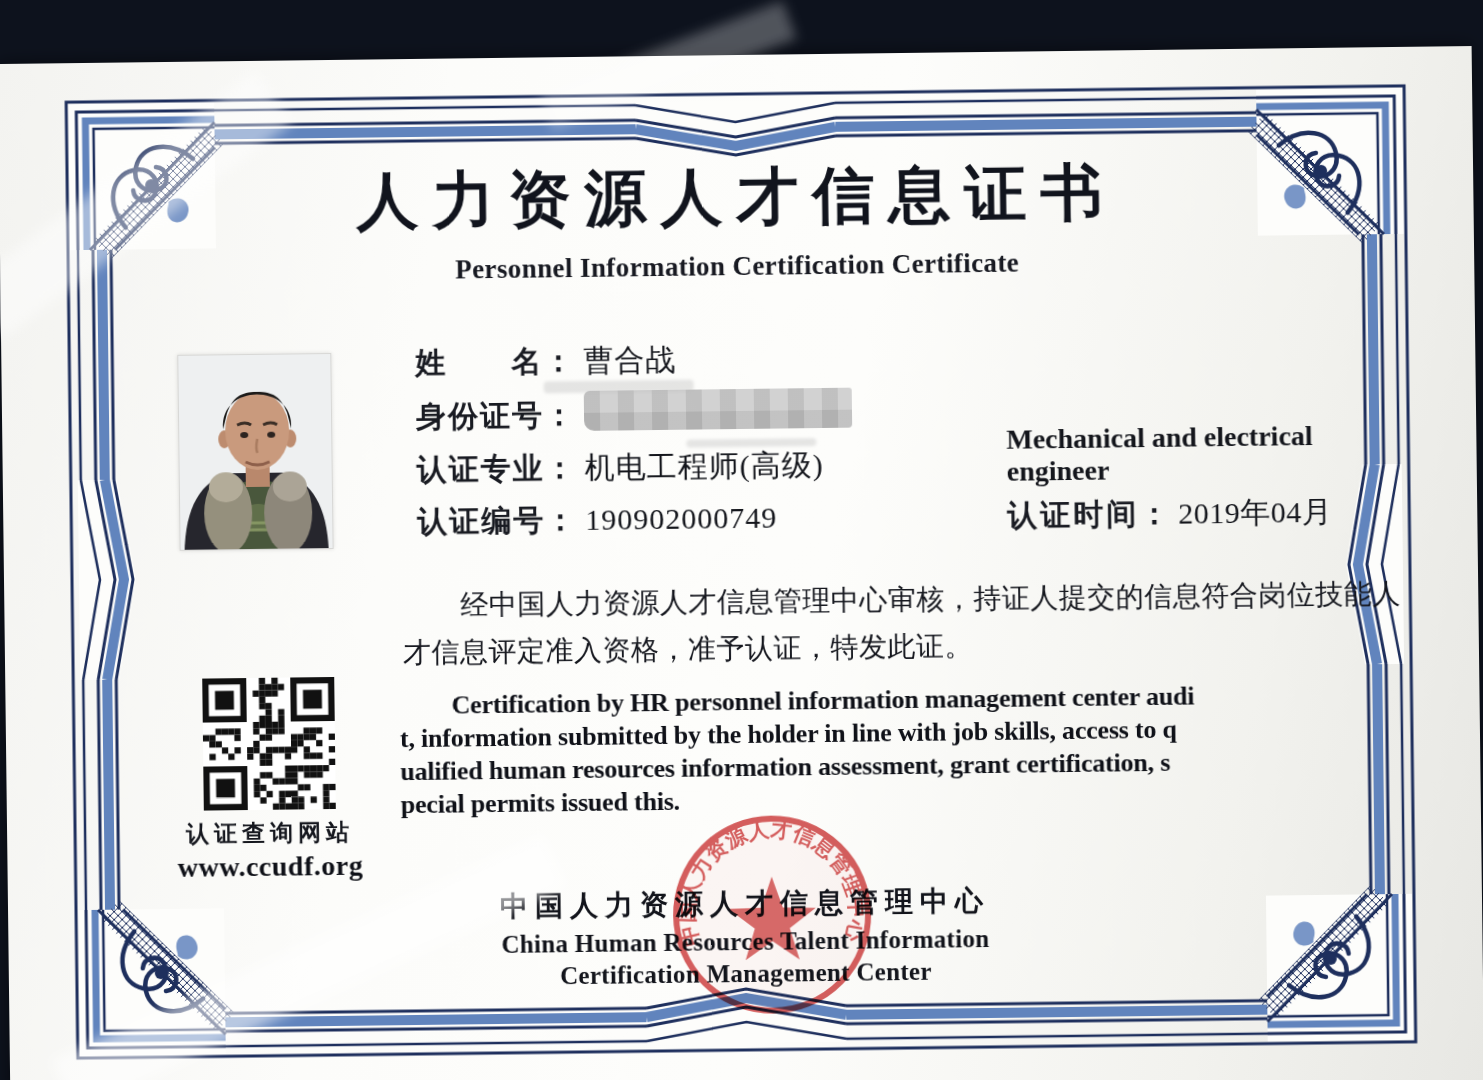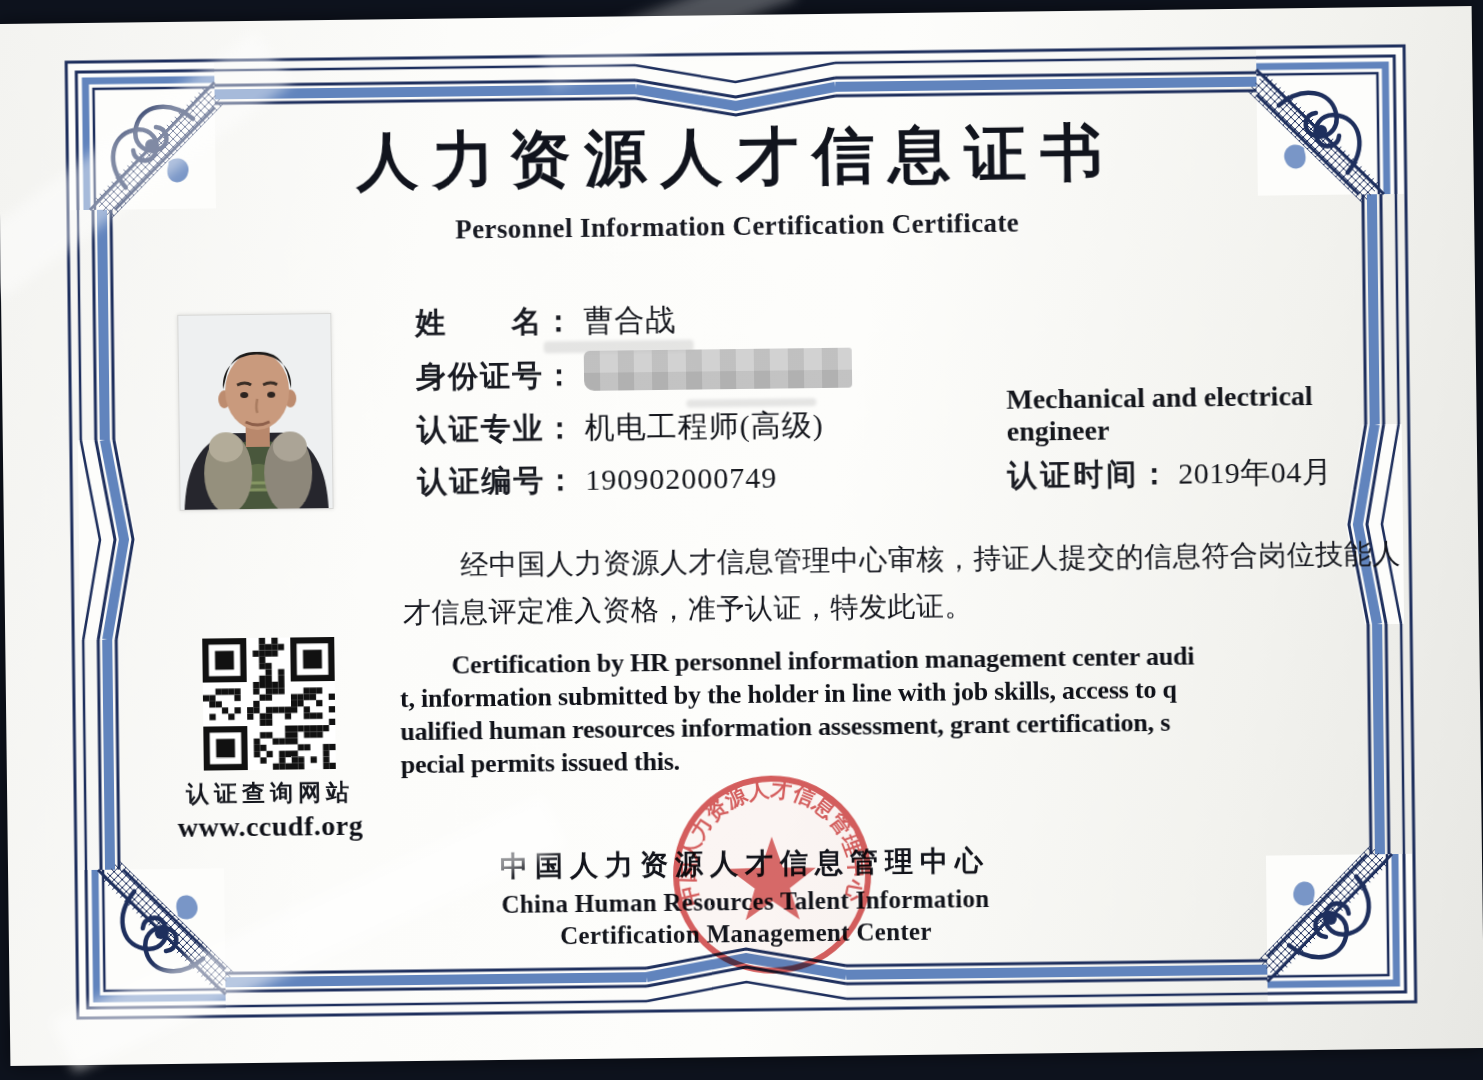--- a/index.html
+++ b/index.html
@@ -2,21 +2,21 @@
 <html><head>
 <meta charset="utf-8">
 <style>
   html,body{margin:0;padding:0;}
   body{
     width:1483px;height:1080px;overflow:hidden;
     background:#0d121d;
     font-family:"Liberation Serif","DejaVu Serif",serif;
     position:relative;
   }
-  .scene{position:absolute;inset:0;}
+  .scene{position:absolute;inset:0;margin-top:40px;}
   .paper{
     position:absolute;left:4px;top:15px;width:1474px;height:1042px;
     background:linear-gradient(100deg,#f3f3f0 0%,#fcfcfa 28%,#fdfdfb 55%,#f2f2ee 82%,#e7e7e3 100%);
     transform:rotate(-0.7deg);
     box-shadow:0 0 18px rgba(0,0,0,.55);
   }
   .abs{position:absolute;}
   
   .title-cn{
     left:0;right:0;top:100px;text-align:center;

